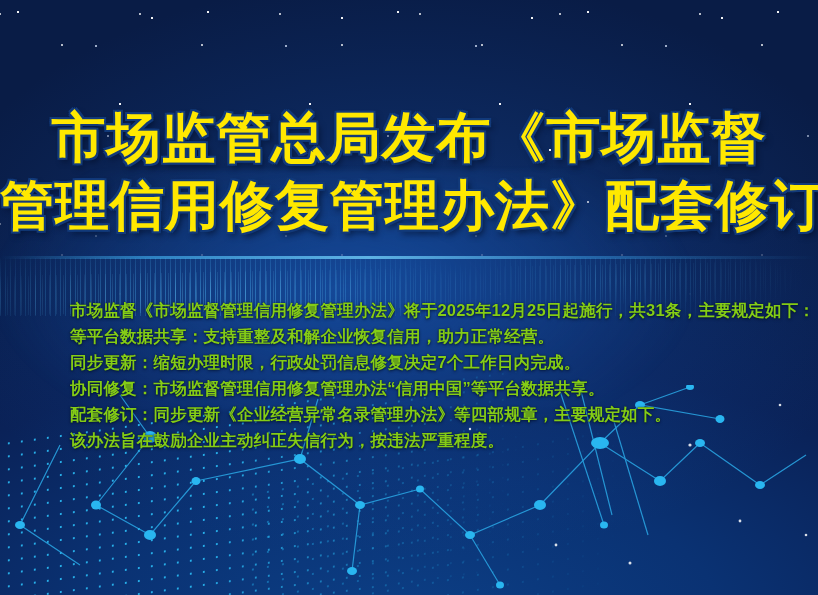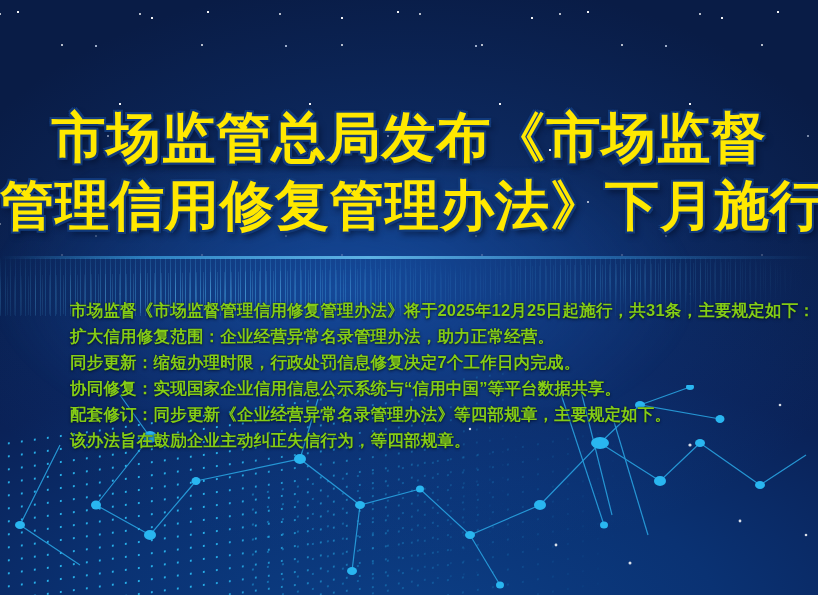--- a/index.html
+++ b/index.html
@@ -189,26 +189,26 @@
       <circle cx="556" cy="160" r="1.4"></circle>
       <circle cx="806" cy="150" r="1.3"></circle>
       <circle cx="470" cy="44" r="1.2"></circle>
     </g>
   </svg>
 
   <div class="content">
 
     <div class="title">
       <span class="title-line">市场监管总局发布《市场监督</span>
-      <span class="title-line">管理信用修复管理办法》下月施行</span>
+      <span class="title-line">管理信用修复管理办法》配套修订</span>
     </div>
 
     <div class="body">
       <span class="body-line">市场监督《市场监督管理信用修复管理办法》将于2025年12月25日起施行，共31条，主要规定如下：</span>
-      <span class="body-line">扩大信用修复范围：企业经营异常名录管理办法，助力正常经营。</span>
+      <span class="body-line">等平台数据共享：支持重整及和解企业恢复信用，助力正常经营。</span>
       <span class="body-line">同步更新：缩短办理时限，行政处罚信息修复决定7个工作日内完成。</span>
-      <span class="body-line">协同修复：实现国家企业信用信息公示系统与“信用中国”等平台数据共享。</span>
+      <span class="body-line">协同修复：市场监督管理信用修复管理办法“信用中国”等平台数据共享。</span>
       <span class="body-line">配套修订：同步更新《企业经营异常名录管理办法》等四部规章，主要规定如下。</span>
-      <span class="body-line">该办法旨在鼓励企业主动纠正失信行为，等四部规章。</span>
+      <span class="body-line">该办法旨在鼓励企业主动纠正失信行为，按违法严重程度。</span>
     </div>
 
   </div>
 </div>
 
 </body></html>

